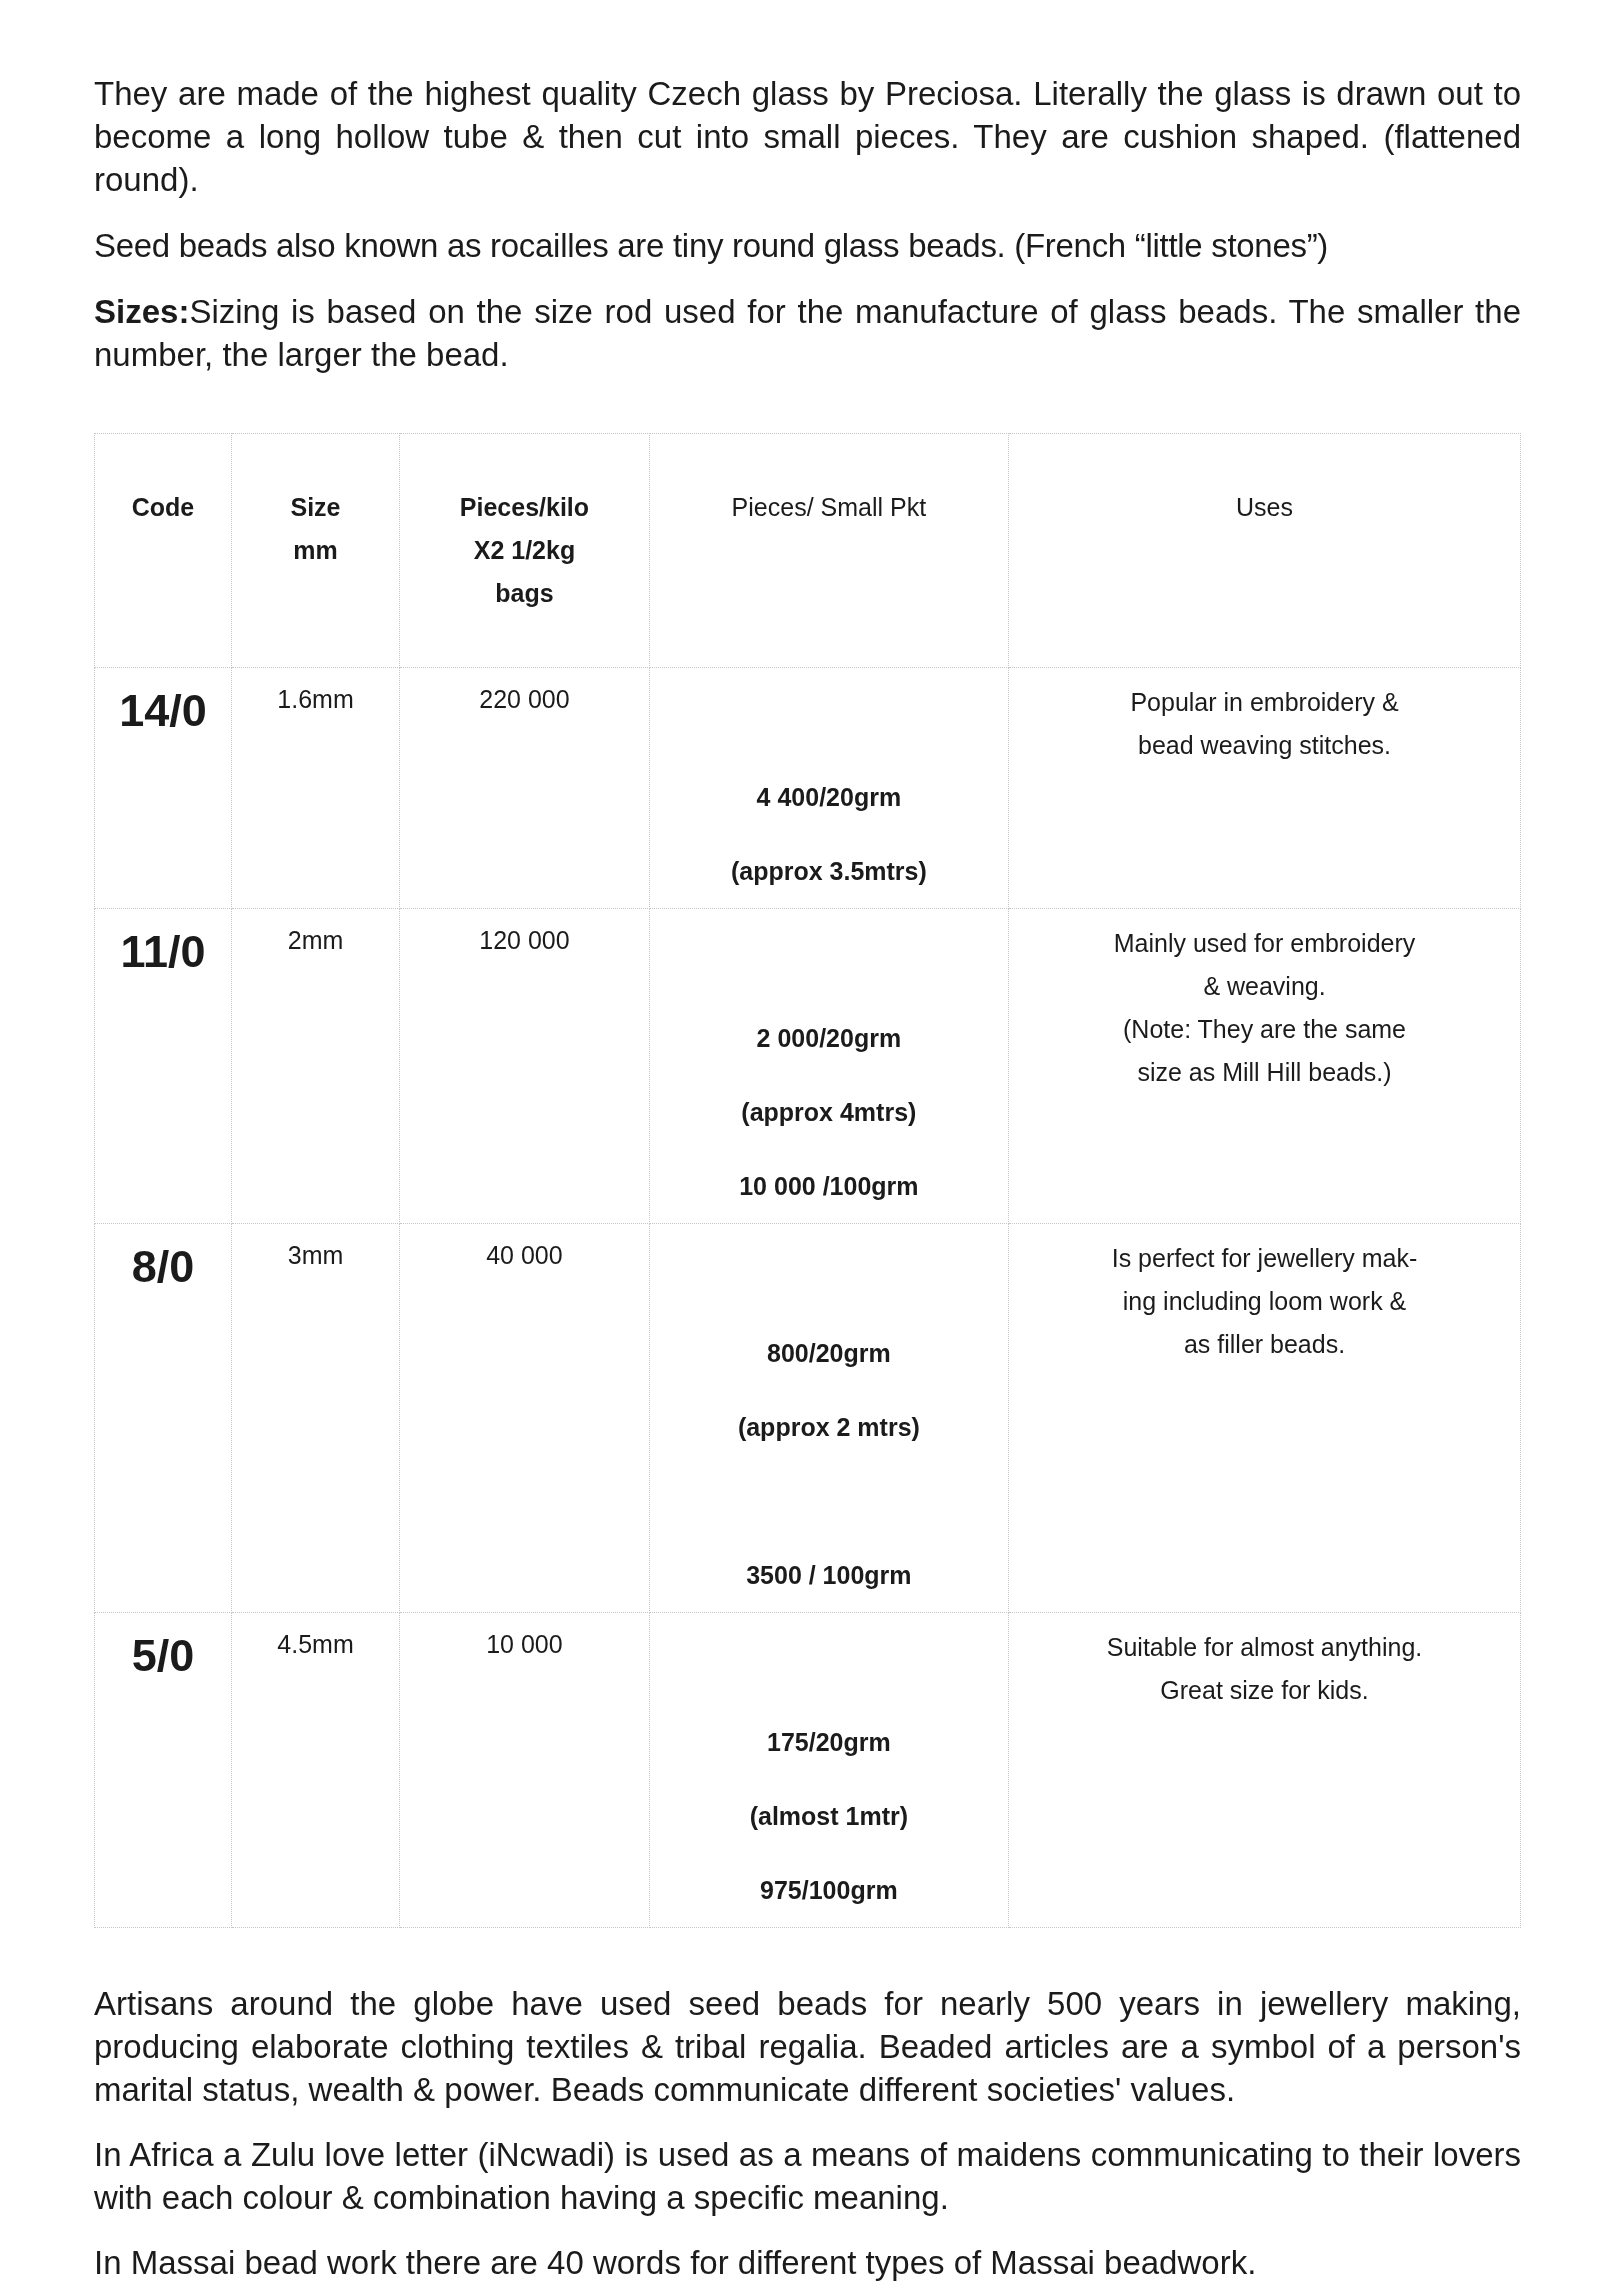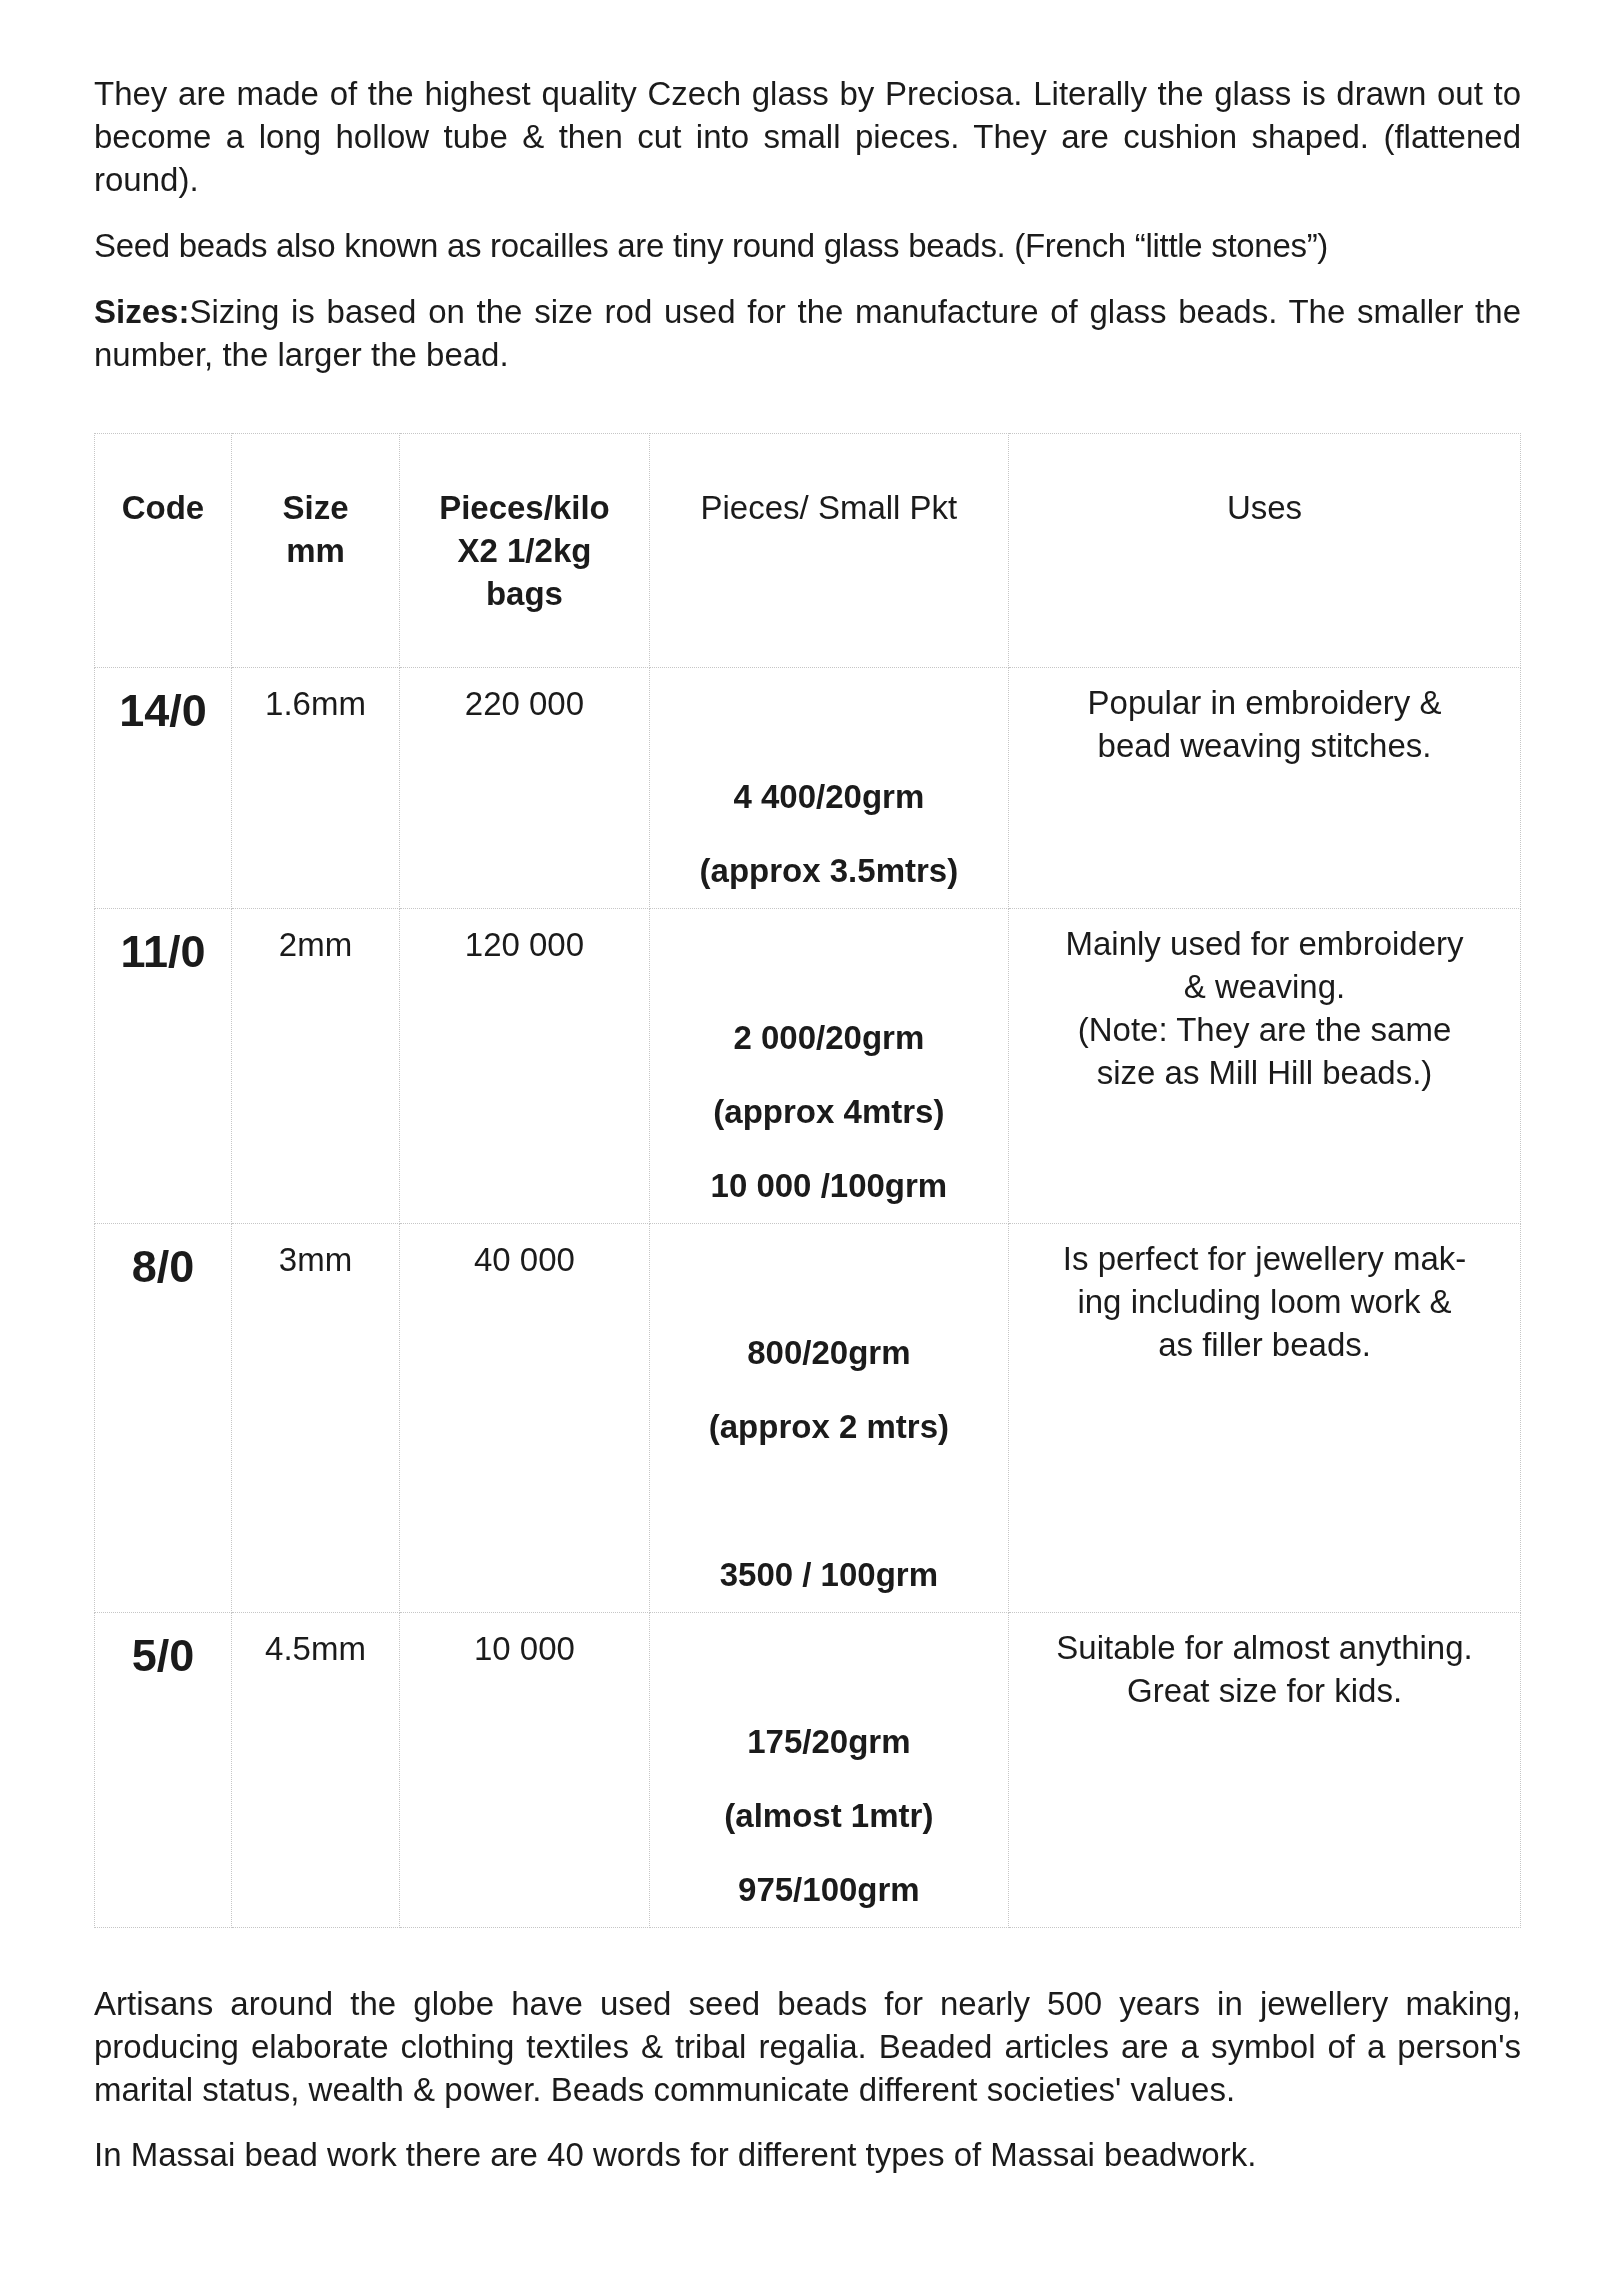--- a/index.html
+++ b/index.html
@@ -38,21 +38,21 @@
     border-collapse: collapse;
     table-layout: fixed;
     width: 100%;
     margin-top: 57px;
   }
   .bead-table th, .bead-table td {
     border: 0.9px dotted var(--color-border);
     vertical-align: top;
     text-align: center;
     padding: 0;
-    font-size: 33px;
+    font-size: 25px;
     font-weight: normal;
     overflow: hidden;
   }
   .bead-table thead tr { height: 234px; }
   .bead-table tbody tr:nth-child(1) { height: 194px; }
   .bead-table tbody tr:nth-child(2) { height: 226px; }
   .bead-table tbody tr:nth-child(3) { height: 257px; }
   .bead-table tbody tr:nth-child(4) { height: 245px; }
 
   .bead-table thead th { padding-top: 52px; line-height: 43px; }
@@ -170,18 +170,19 @@
           <td class="uses">
             <div>Suitable for almost anything.</div>
             <div>Great size for kids.</div>
           </td>
         </tr>
       </tbody>
   </table>
 
   <div class="outro">
     <p class="para">Artisans around the globe have used seed beads for nearly 500 years in jewellery making, producing elaborate clothing textiles &amp; tribal regalia. Beaded articles are a symbol of a person's marital status, wealth &amp; power. Beads communicate different societies' values.</p>
+    <p class="para">In Africa a Zulu love letter (iNcwadi) is used as a means of maidens communicating to their lovers with each colour &amp; combination having a specific meaning.</p>
     <p class="para">In Massai bead work there are 40 words for different types of Massai beadwork.</p>
 
   </div>
 
 </div>
 
 
 </body></html>

